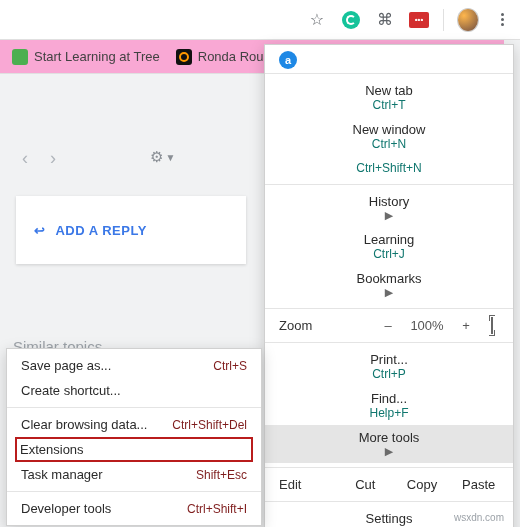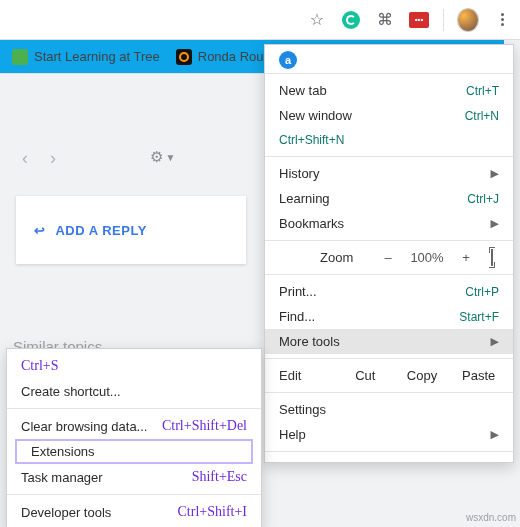--- a/index.html
+++ b/index.html
@@ -27,21 +27,21 @@
   .grammarly::after{content:"";position:absolute;inset:4px;border:2px solid #fff;border-radius:50%;border-right-color:transparent;}
   .bug { color:#5f6368;}
   .lastpass{ width:20px;height:16px;background:#d32f2f;border-radius:2px;color:#fff;font-size:8px;display:flex;align-items:center;justify-content:center;font-weight:bold;}
   .avatar { width:22px;height:22px;border-radius:50%; background: radial-gradient(circle at 30% 30%, #ffb74d, #6d4c41); box-shadow:0 0 0 1px #ccc;}
   .kebab { display:flex;flex-direction:column;gap:2px;justify-content:center;align-items:center;}
   .kebab span{width:3px;height:3px;border-radius:50%;background:#5f6368;}
 
   
   .bookbar {
     position:absolute; top:40px; left:0; right:16px; height:34px;
-    background:#0ea5e9; border-bottom:1px solid #e0e0e0;
+    background:#f9a8d4; border-bottom:1px solid #e0e0e0;
     display:flex; align-items:center; gap:16px; padding:0 12px;
   }
   .bm { display:flex; align-items:center; gap:6px; color:#424242; font-size:13px; }
   .bm-ico1{width:16px;height:16px;background:#4caf50;border-radius:3px;}
   .bm-ico2{width:16px;height:16px;background:#111;border-radius:3px;position:relative;}
   .bm-ico2::after{content:"";position:absolute;inset:3px;border:2px solid #ff9800;border-radius:50%;}
 
   
   .arrows {position:absolute; top:148px; left:22px; display:flex; gap:22px; align-items:center; color:#b0b5bb; font-size:18px;}
   .gear {position:absolute; top:148px; left:150px; color:#8a8f95; font-size:15px; display:flex; align-items:center; gap:2px;}
@@ -53,51 +53,51 @@
   }
   .similar{position:absolute; top:338px; left:13px; color:#9ca2a8; font-size:15px;}
 
   
   .menu {
     position:absolute; top:44px; right:6px; width:250px;
     background:#fff; border:1px solid #d0d0d0; box-shadow:0 4px 14px rgba(0,0,0,.18);
     padding:6px 0;
   }
   .mrow { display:flex; align-items:center; justify-content:space-between;
-    padding:5px 14px; font-size:13px; color:#2b2b2b; }
+    padding:5px 14px; font-size:13px; color:#2b2b2b;flex-direction:column; }
   .mrow .short{color:#0f766e; font-size:12px;}
   .mrow.hover{ background:#e5e5e5; }
   .msep{ height:1px; background:#e4e4e4; margin:4px 0;}
   .sub-arrow{color:#6b6b6b;font-size:11px;}
   .zoomrow{ display:flex; align-items:center; padding:5px 14px; gap:12px;}
-  .zoomrow .lbl{flex:1;margin-left:41px;}
+  .zoomrow .lbl{flex:1;}
   .zctl{color:#555; width:14px; text-align:center;}
   .fs{ width:16px;height:12px;border:1.2px solid #666; position:relative;}
   .fs::before,.fs::after{content:"";position:absolute;width:5px;height:5px;border:1.2px solid #666;}
   .fs::before{left:-3px;top:-3px;border-right:none;border-bottom:none;}
   .fs::after{right:-3px;bottom:-3px;border-left:none;border-top:none;}
   .amazon{width:18px;height:18px;border-radius:50%;background:#1e88e5;color:#fff;display:flex;align-items:center;justify-content:center;font-weight:bold;font-size:11px;margin:0 14px 4px;}
   .editrow{display:flex;align-items:center;padding:5px 14px;font-size:13px;gap:16px;}
   .editrow .lbl{width:50px;}
   .editrow .act{flex:1;text-align:center;color:#2b2b2b;}
 
   
   .submenu{
     position:absolute; top:348px; left:6px; width:256px;
     background:#fff; border:1px solid #d0d0d0; box-shadow:0 4px 14px rgba(0,0,0,.18);
     padding:4px 0;
   }
   .srow{display:flex;align-items:center;justify-content:space-between;padding:5px 14px;font-size:13px;color:#2b2b2b;}
-  .srow .short{color:#6d28d9;font-size:14px;font-family:Liberation Serif, serif;}
-  .ext-box{border:2px solid #c4b5fd; margin:0 8px; padding:3px 14px;}
+  .srow .short{color:#7f1d1d;font-size:12px;}
+  .ext-box{border:2px solid #b91c1c; margin:0 8px; padding:3px 3px;}
 
   
   .wm{position:absolute;left:130px;top:378px;font-size:26px;font-weight:800;color:rgba(0,0,0,.28);letter-spacing:1px;}
   .wm-head{position:absolute;left:160px;top:356px;width:30px;height:30px;border-radius:50%;background:rgba(139,195,74,.6);}
-  .attrib{position:absolute;right:4px;bottom:4px;font-size:10px;color:#9ca2a8;}
+  .attrib{position:absolute;right:16px;bottom:4px;font-size:10px;color:#9ca2a8;}
 </style>
 </head>
 <body>
 
 <div class="page-bg"></div>
 
 <div class="toolbar">
   <div class="tb-icon star">☆</div>
   <div class="tb-icon">
       <div class="grammarly"></div>
@@ -176,21 +176,21 @@
     <span class="zctl">+</span>
     <span class="zctl"><span class="fs"></span></span>
   </div>
   <div class="msep"></div>
   <div class="mrow">
     <span>Print...</span>
     <span class="short">Ctrl+P</span>
   </div>
   <div class="mrow">
     <span>Find...</span>
-    <span class="short">Start+F</span>
+    <span class="short">Help+F</span>
   </div>
   <div class="mrow hover">
     <span>More tools</span>
     <span class="sub-arrow">▶</span>
   </div>
   <div class="msep"></div>
   <div class="editrow">
     <span class="lbl">Edit</span>
     <span class="act">Cut</span>
     <span class="act">Copy</span>
@@ -203,20 +203,21 @@
   </div>
   <div class="mrow">
     <span>Help</span>
     <span class="sub-arrow">▶</span>
   </div>
   <div class="msep"></div>
 </div>
 
 <div class="submenu">
   <div class="srow">
+    <span>Save page as...</span>
     <span class="short">Ctrl+S</span>
   </div>
   <div class="srow">
     <span>Create shortcut...</span>
       <span></span>
   </div>
   <div class="msep"></div>
   <div class="srow">
     <span>Clear browsing data...</span>
     <span class="short">Ctrl+Shift+Del</span>

